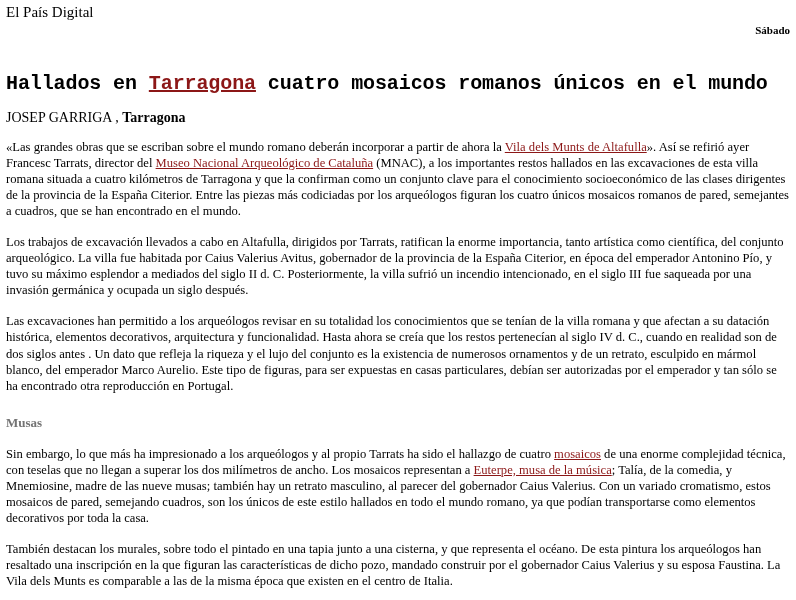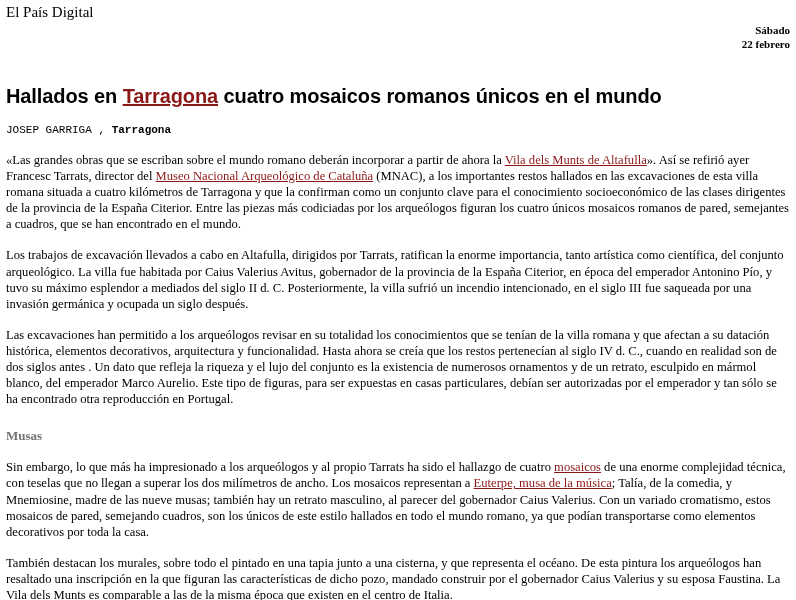--- a/index.html
+++ b/index.html
@@ -33,38 +33,38 @@
     font-family: "Liberation Serif", "DejaVu Serif", serif;
     font-size: 11px;
     font-weight: bold;
     line-height: 13.5px;
     color: #000;
   }
   .dateblock div { white-space: nowrap; text-align: right; }
 
   
   .headline {
-    font-family: Liberation Sans, sans-serif;
+    font-family: Liberation Mono, monospace;
     font-size: 20px;
     font-weight: bold;
     line-height: 23px;
     color: #000;
     margin: 34px 0 16px 0;
     letter-spacing: -0.1px;
     white-space: nowrap;
   }
   .headline a {
     color: #8C1717;
     text-decoration: underline;
   }
 
   
   .byline {
-    font-family: Liberation Mono, monospace;
-    font-size: 11px;
+    font-family: Liberation Serif, serif;
+    font-size: 14px;
     line-height: 13px;
     color: #000;
     margin: 10px 0 12px 0;
   }
   .byline b { font-weight: bold; }
 
   
   p.body {
     font-family: "Liberation Serif", "DejaVu Serif", serif;
     font-size: 12.6px;
@@ -88,21 +88,20 @@
 </style>
 </head>
 <body>
 
 <div class="page">
 
   <div class="masthead">El País Digital</div>
 
   <div class="dateblock">
     <div>Sábado</div>
-    <div>22 febrero</div>
   </div>
 
   <h1 class="headline"><span>Hallados en </span><a href="#">Tarragona</a><span> cuatro mosaicos romanos únicos en el mundo</span></h1>
 
   <div class="byline"><span>JOSEP GARRIGA</span><span> , </span><b>Tarragona</b></div>
 
   <div id="body-region">
       <p class="body"><span>«Las grandes obras que se escriban sobre el mundo romano deberán incorporar a partir de ahora la </span><a href="#" class="inline-link">Vila dels Munts de Altafulla</a><span>». Así se refirió ayer Francesc Tarrats, director del </span><a href="#" class="inline-link">Museo Nacional Arqueológico de Cataluña</a><span> (MNAC), a los importantes restos hallados en las excavaciones de esta villa romana situada a cuatro kilómetros de Tarragona y que la confirman como un conjunto clave para el conocimiento socioeconómico de las clases dirigentes de la provincia de la España Citerior. Entre las piezas más codiciadas por los arqueólogos figuran los cuatro únicos mosaicos romanos de pared, semejantes a cuadros, que se han encontrado en el mundo.</span></p>
       <p class="body"><span>Los trabajos de excavación llevados a cabo en Altafulla, dirigidos por Tarrats, ratifican la enorme importancia, tanto artística como científica, del conjunto arqueológico. La villa fue habitada por Caius Valerius Avitus, gobernador de la provincia de la España Citerior, en época del emperador Antonino Pío, y tuvo su máximo esplendor a mediados del siglo II d. C. Posteriormente, la villa sufrió un incendio intencionado, en el siglo III fue saqueada por una invasión germánica y ocupada un siglo después.</span></p>
       <p class="body"><span>Las excavaciones han permitido a los arqueólogos revisar en su totalidad los conocimientos que se tenían de la villa romana y que afectan a su datación histórica, elementos decorativos, arquitectura y funcionalidad. Hasta ahora se creía que los restos pertenecían al siglo IV d. C., cuando en realidad son de dos siglos antes . Un dato que refleja la riqueza y el lujo del conjunto es la existencia de numerosos ornamentos y de un retrato, esculpido en mármol blanco, del emperador Marco Aurelio. Este tipo de figuras, para ser expuestas en casas particulares, debían ser autorizadas por el emperador y tan sólo se ha encontrado otra reproducción en Portugal.</span></p>

